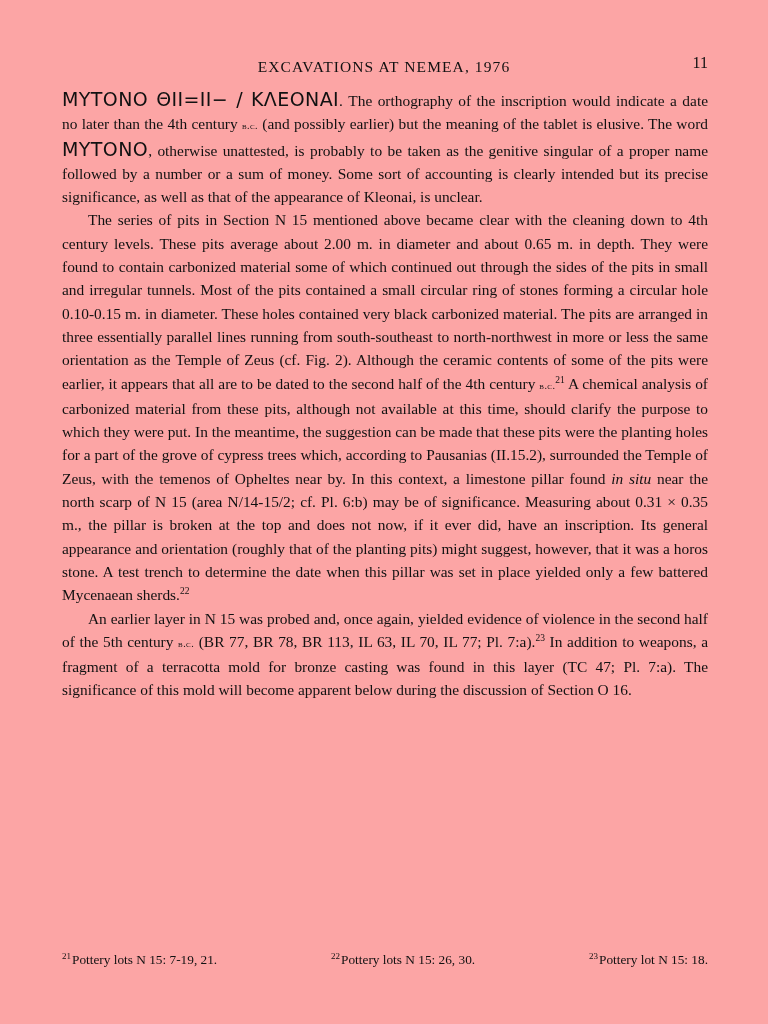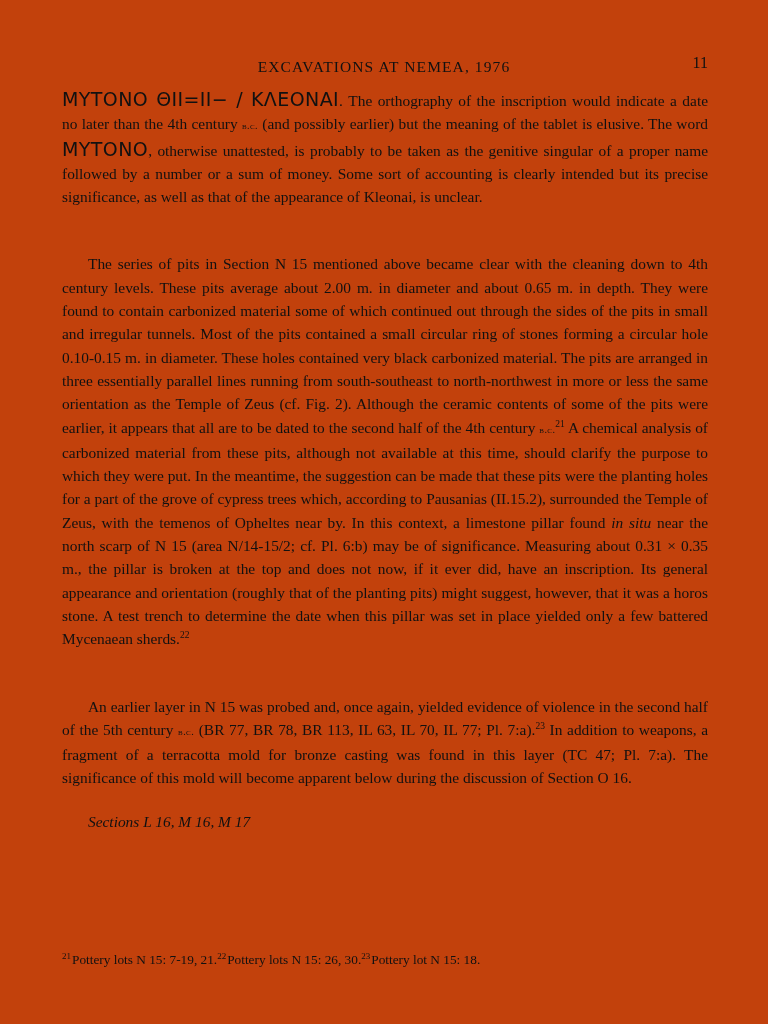--- a/index.html
+++ b/index.html
@@ -13,21 +13,21 @@
     font-family: "Liberation Serif", serif;
     color: #111111;
     position: relative;
     overflow: hidden;
   }
   .page {
     position: absolute;
     left: 0; top: 0;
     width: 768px;
     height: 1024px;
-    background: #c2410c;
+    background: #fca5a5;
   }
   .running-head {
     position: absolute;
     left: 60px;
     top: 58px;
     width: 648px;
     display: flex;
     align-items: baseline;
     justify-content: center;
   }
@@ -54,21 +54,20 @@
     line-height: 23.3px;
     text-align: justify;
     text-justify: inter-word;
   }
   p {
     margin: 0;
     text-indent: 0;
   }
   p.indent {
     text-indent: 26px;
-    margin-top: 44px;
   }
   .greek {
     font-family: "DejaVu Sans", sans-serif;
     font-size: 19px;
     letter-spacing: 0.4px;
   }
   .sc {
     font-variant: small-caps;
     font-size: 10px;
     letter-spacing: 0.4px;
@@ -88,20 +87,21 @@
     font-size: 15.4px;
     text-indent: 26px;
   }
   .notes {
     position: absolute;
     left: 62px;
     bottom: 56px;
     width: 646px;
     font-size: 13.3px;
     display: flex;
+    justify-content: space-between;
     align-items: baseline;
   }
   .notes .note {
     white-space: nowrap;
   }
   .notes .note sup {
     font-size: 9px;
     margin-right: 1px;
   }
 </style>
@@ -119,21 +119,20 @@
 
   <div class="body">
 
     <p><span class="greek">ΜΥΤΟΝΟ ΘΙΙ=ΙΙ− / ΚΛΕΟΝΑΙ</span><span>. The orthography of the inscription would indicate a date no later than the 4th century</span> <span class="sc">b.c.</span> <span>(and possibly earlier) but the meaning of the tablet is elusive. The word</span> <span class="greek">ΜΥΤΟΝΟ</span><span>, otherwise unattested, is probably to be taken as the genitive singular of a proper name followed by a number or a sum of money. Some sort of accounting is clearly intended but its precise significance, as well as that of the appearance of Kleonai, is unclear.</span></p>
 
     <p class="indent"><span>The series of pits in Section N 15 mentioned above became clear with the cleaning down to 4th century levels. These pits average about 2.00 m. in diameter and about 0.65 m. in depth. They were found to contain carbonized material some of which continued out through the sides of the pits in small and irregular tunnels. Most of the pits contained a small circular ring of stones forming a circular hole 0.10-0.15 m. in diameter. These holes contained very black carbonized material. The pits are arranged in three essentially parallel lines running from south-southeast to north-northwest in more or less the same orientation as the Temple of Zeus (cf. Fig. 2). Although the ceramic contents of some of the pits were earlier, it appears that all are to be dated to the second half of the 4th century</span> <span class="sc">b.c.</span><sup>21</sup> <span>A chemical analysis of carbonized material from these pits, although not available at this time, should clarify the purpose to which they were put. In the meantime, the suggestion can be made that these pits were the planting holes for a part of the grove of cypress trees which, according to Pausanias (II.15.2), surrounded the Temple of Zeus, with the temenos of Opheltes near by. In this context, a limestone pillar found</span> <span class="it">in situ</span> <span>near the north scarp of N 15 (area N/14-15/2; cf. Pl. 6:b) may be of significance. Measuring about 0.31 × 0.35 m., the pillar is broken at the top and does not now, if it ever did, have an inscription. Its general appearance and orientation (roughly that of the planting pits) might suggest, however, that it was a horos stone. A test trench to determine the date when this pillar was set in place yielded only a few battered Mycenaean sherds.</span><sup>22</sup></p>
 
 
     <p class="indent"><span>An earlier layer in N 15 was probed and, once again, yielded evidence of violence in the second half of the 5th century</span> <span class="sc">b.c.</span> <span>(BR 77, BR 78, BR 113, IL 63, IL 70, IL 77; Pl. 7:a).</span><sup>23</sup> <span>In addition to weapons, a fragment of a terracotta mold for bronze casting was found in this layer (TC 47; Pl. 7:a). The significance of this mold will become apparent below during the discussion of Section O 16.</span></p>
 
-    <p class="subhead">Sections L 16, M 16, M 17</p>
 
 
   </div>
 
   <div class="notes">
     <div class="note"><sup>21</sup><span>Pottery lots N 15: 7-19, 21.</span></div>
     <div class="note"><sup>22</sup><span>Pottery lots N 15: 26, 30.</span></div>
     <div class="note"><sup>23</sup><span>Pottery lot N 15: 18.</span></div>
   </div>
 

